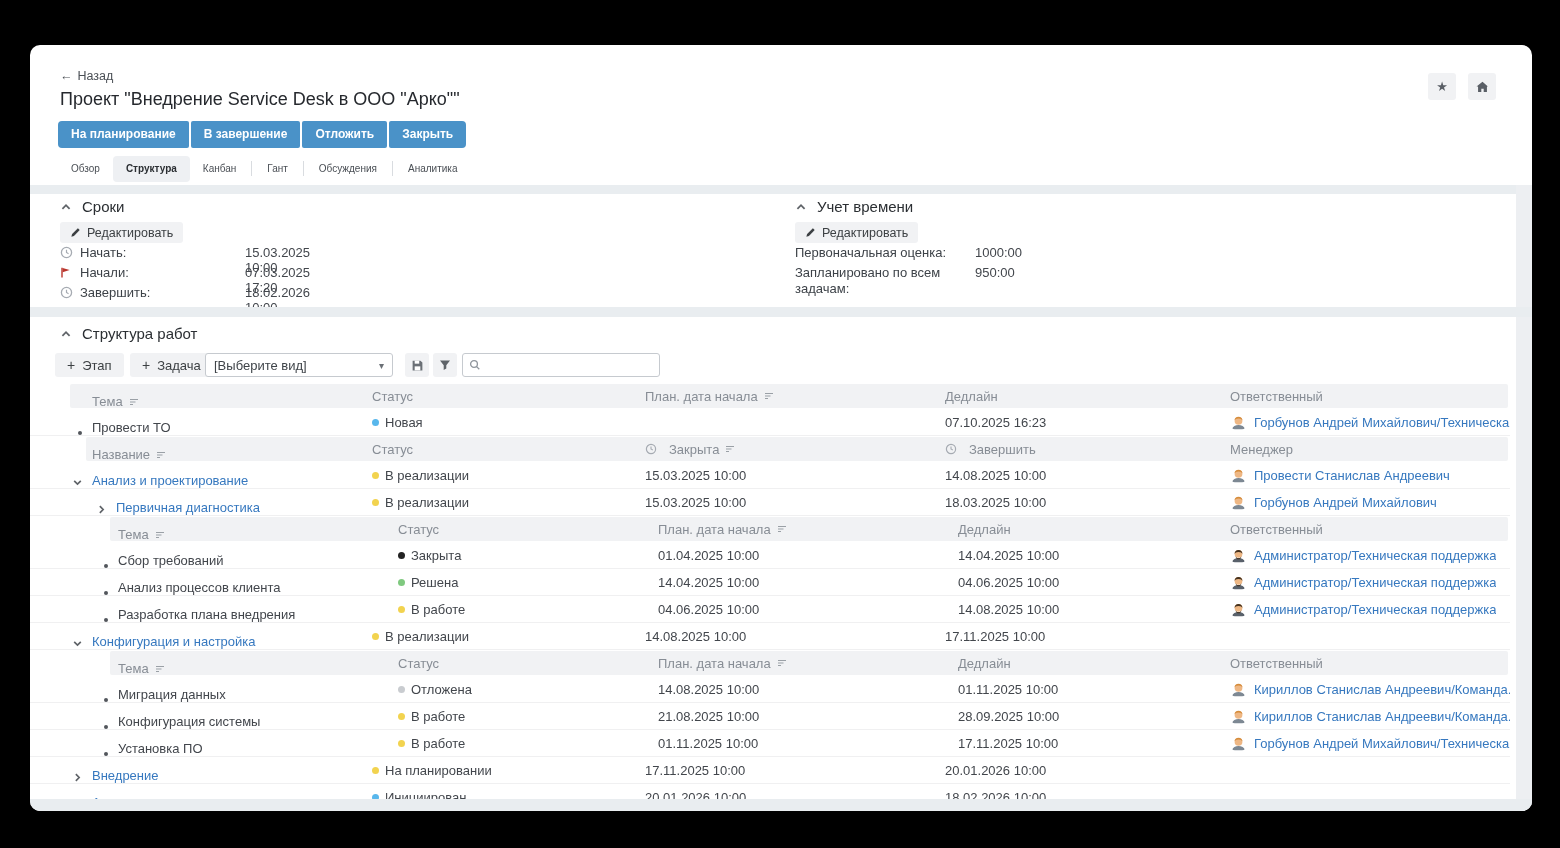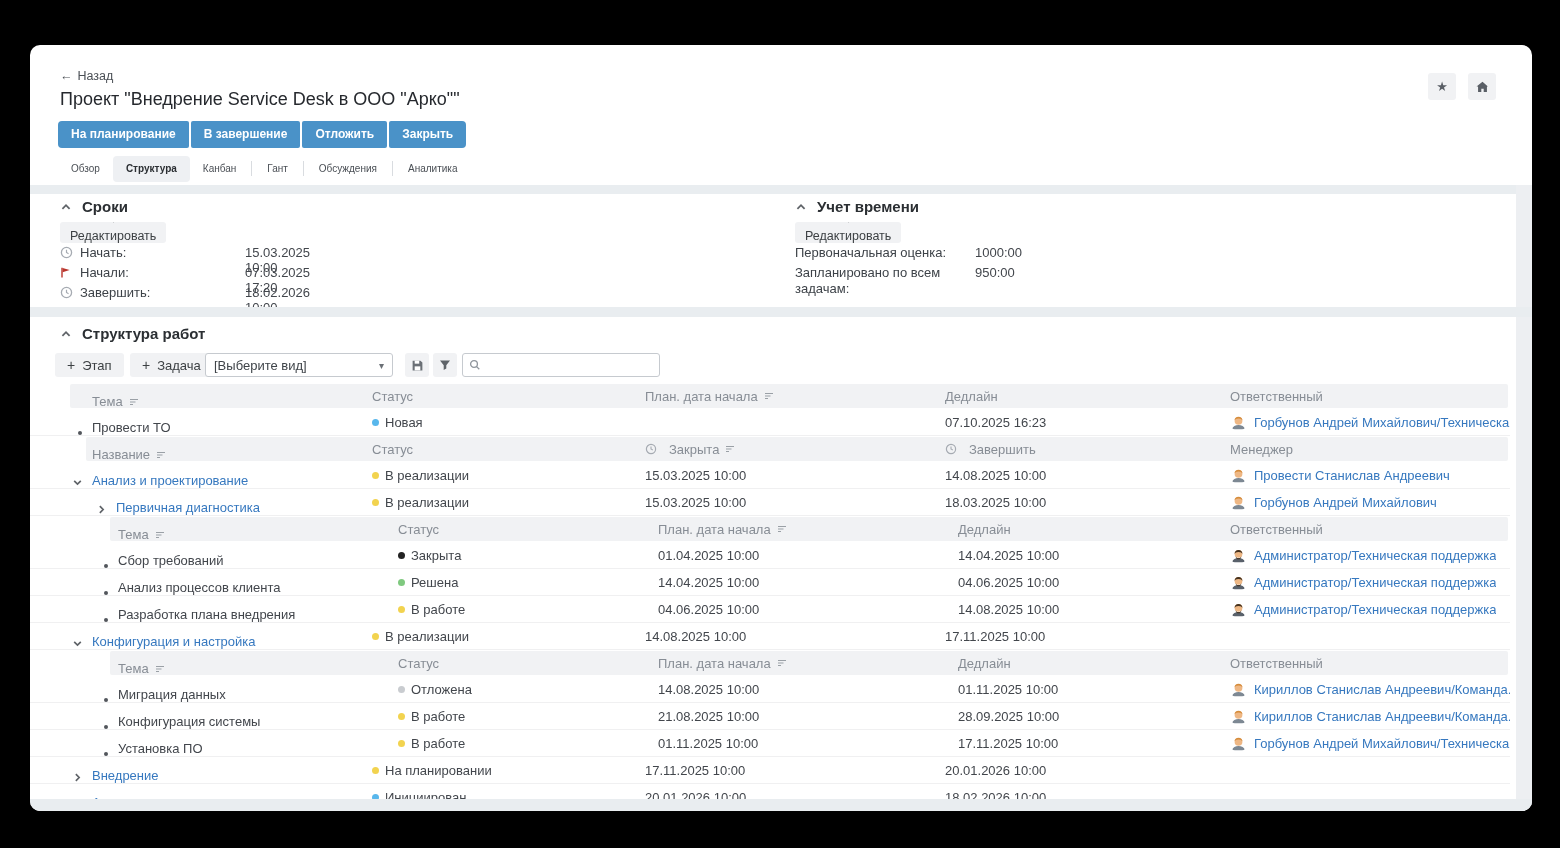--- a/index.html
+++ b/index.html
@@ -20,28 +20,28 @@
   .tab{padding:0 13px;font-size:10px;color:#4a4f55;line-height:26px;cursor:pointer;white-space:nowrap;}
   .tab.active{background:#eef0f3;border-radius:4px;font-weight:bold;color:#2b2f33;text-align:right;}
   .tabsep{width:1px;height:15px;background:#d9dce0;margin:0 2px;}
   
   .gap{position:absolute;left:0;width:1502px;background:#e9edf0;}
   .gap1{top:140px;height:9px;} .gap2{top:262px;height:10px;} .gap3{top:754px;height:12px;}
   .rstrip{position:absolute;right:0;top:140px;width:16px;height:626px;background:#edeff2;}
   
   .card{position:absolute;left:0;width:1486px;background:#fff;}
   .card1{top:149px;height:113px;} .card2{top:272px;height:482px;}
-  .sechead{display:flex;align-items:center;gap:10px;font-size:15px;font-weight:bold;color:#2b2f33;cursor:pointer;}
+  .sechead{display:flex;align-items:center;gap:10px;font-size:15px;font-weight:normal;color:#2b2f33;cursor:pointer;}
   .caret{width:12px;height:12px;display:inline-flex;}
   .gbtn{display:inline-flex;align-items:center;gap:6px;height:21px;padding:0 10px;background:#f1f2f4;
     border-radius:3px;font-size:12.5px;color:#3c4043;cursor:pointer;}
   .sec{position:absolute;top:4px;}
   .sec-dates{left:30px;width:640px;} .sec-time{left:765px;width:500px;}
   .sec .sechead{position:absolute;left:0;top:0;}
-  .sec .gbtn{position:absolute;left:0;top:24px;flex-direction:column;}
+  .sec .gbtn{position:absolute;left:0;top:24px;}
   .inforow{position:absolute;display:flex;align-items:flex-start;font-size:13px;color:#3d4248;}
   .inforow .ric{width:20px;display:inline-flex;padding-top:1px;}
   .inforow .lbl{color:#3d4248;}
   .inforow .val{position:absolute;color:#42464c;}
   .sec-dates .val{left:185px;} .sec-time .val{left:180px;}
   .sec-time .lbl{display:inline-block;width:162px;line-height:16px;}
   
   .wtitle{position:absolute;left:30px;top:8px;}
   .toolbar{position:absolute;left:0;top:36px;height:24px;}
   .tbtn{position:absolute;display:inline-flex;align-items:center;gap:7px;height:24px;padding:0 12px;

